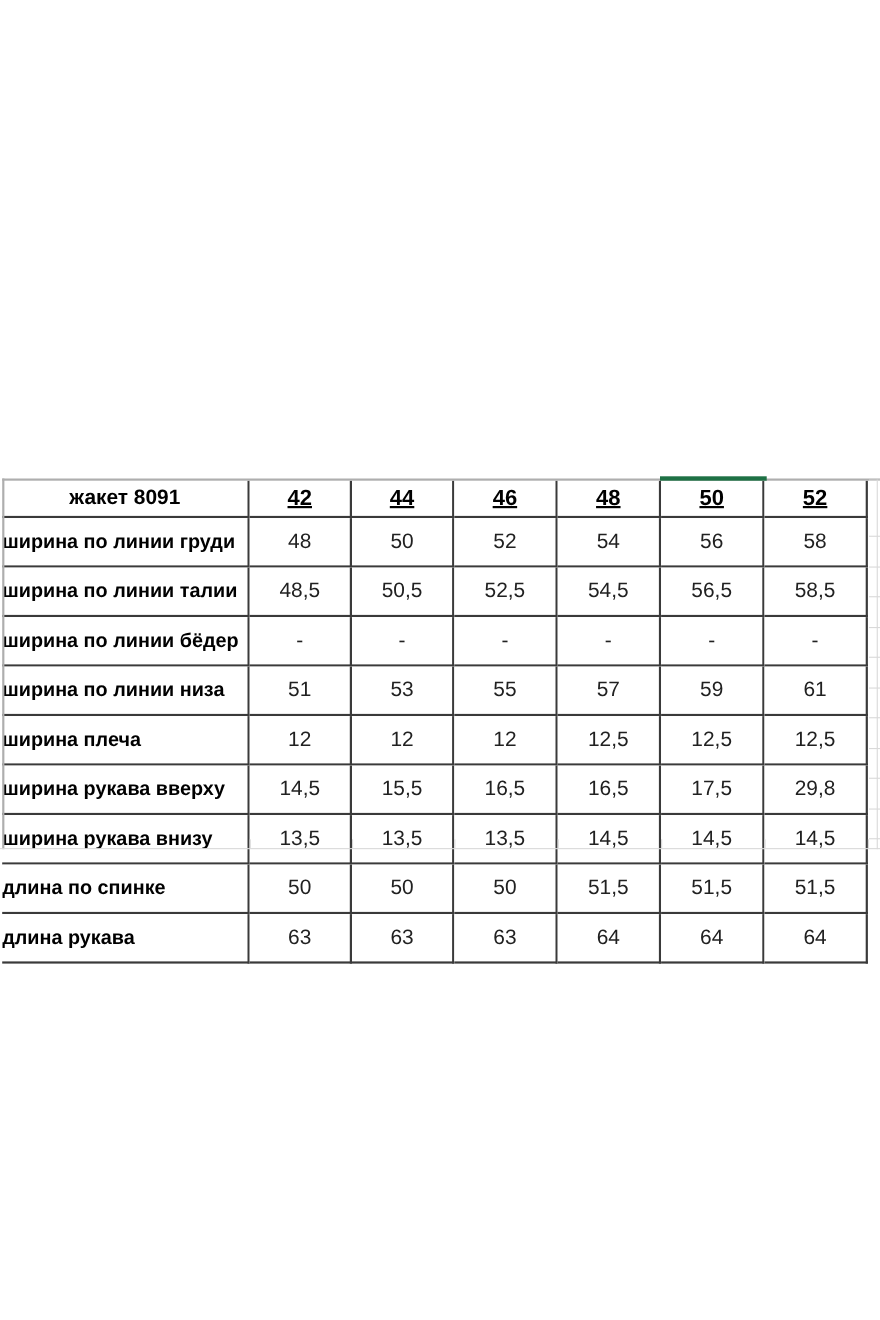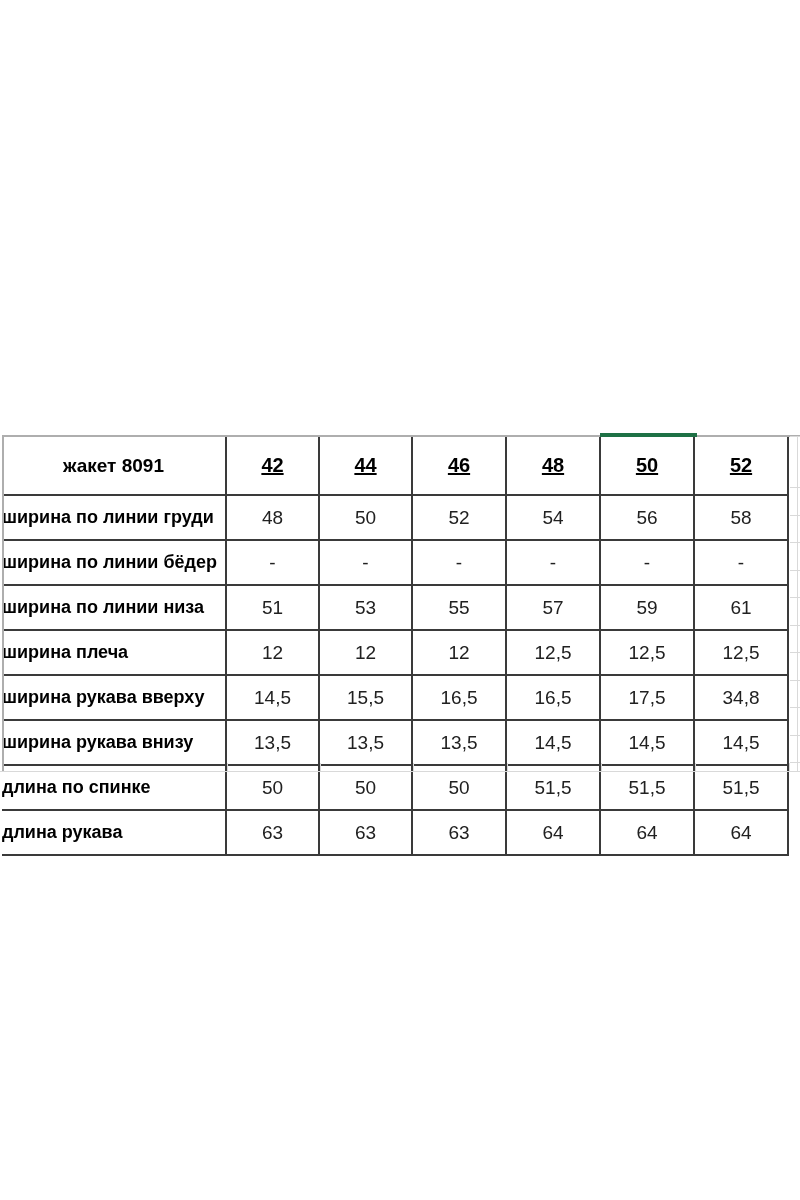--- a/index.html
+++ b/index.html
@@ -24,21 +24,21 @@
     position:absolute;left:2px;top:437px;
     border-collapse:separate;border-spacing:0;
     table-layout:fixed;
   }
   .size-table th,.size-table td{
     border-right:2px solid var(--border-dark);
     border-bottom:2px solid var(--border-dark);
     padding:0;margin:0;overflow:hidden;white-space:nowrap;
     vertical-align:middle;background:var(--bg);
   }
-  .size-table thead tr{height:59px;}
+  .size-table thead tr{height:34px;}
   .size-table tbody tr{height:45px;}
 
   .title-cell{font-weight:bold;font-size:19px;text-align:center;color:var(--txt-label);}
   .size-cell{font-weight:bold;font-size:20px;text-align:center;color:var(--txt-label);text-decoration:underline;}
   .label-cell{font-weight:bold;font-size:18px;text-align:left;padding-left:7px;color:var(--txt-label);}
   .num-cell{font-size:19px;text-align:center;color:var(--txt-value);font-weight:400;}
 
   .line{position:absolute;}
   .edge-top{left:2px;top:435px;width:798px;height:2px;background:var(--border-light);}
   .edge-left{left:2px;top:435px;width:2px;height:337px;background:var(--border-light);}
@@ -76,20 +76,29 @@
         <tr>
           <td class="label-cell">ширина по линии груди</td>
           <td class="num-cell">48</td>
           <td class="num-cell">50</td>
           <td class="num-cell">52</td>
           <td class="num-cell">54</td>
           <td class="num-cell">56</td>
           <td class="num-cell">58</td>
         </tr>
         <tr>
+          <td class="label-cell">ширина по линии талии</td>
+          <td class="num-cell">48,5</td>
+          <td class="num-cell">50,5</td>
+          <td class="num-cell">52,5</td>
+          <td class="num-cell">54,5</td>
+          <td class="num-cell">56,5</td>
+          <td class="num-cell">58,5</td>
+        </tr>
+        <tr>
           <td class="label-cell">ширина по линии бёдер</td>
           <td class="num-cell">-</td>
           <td class="num-cell">-</td>
           <td class="num-cell">-</td>
           <td class="num-cell">-</td>
           <td class="num-cell">-</td>
           <td class="num-cell">-</td>
         </tr>
         <tr>
           <td class="label-cell">ширина по линии низа</td>
@@ -109,21 +118,21 @@
           <td class="num-cell">12,5</td>
           <td class="num-cell">12,5</td>
         </tr>
         <tr>
           <td class="label-cell">ширина рукава вверху</td>
           <td class="num-cell">14,5</td>
           <td class="num-cell">15,5</td>
           <td class="num-cell">16,5</td>
           <td class="num-cell">16,5</td>
           <td class="num-cell">17,5</td>
-          <td class="num-cell">34,8</td>
+          <td class="num-cell">29,8</td>
         </tr>
         <tr>
           <td class="label-cell">ширина рукава внизу</td>
           <td class="num-cell">13,5</td>
           <td class="num-cell">13,5</td>
           <td class="num-cell">13,5</td>
           <td class="num-cell">14,5</td>
           <td class="num-cell">14,5</td>
           <td class="num-cell">14,5</td>
         </tr>

